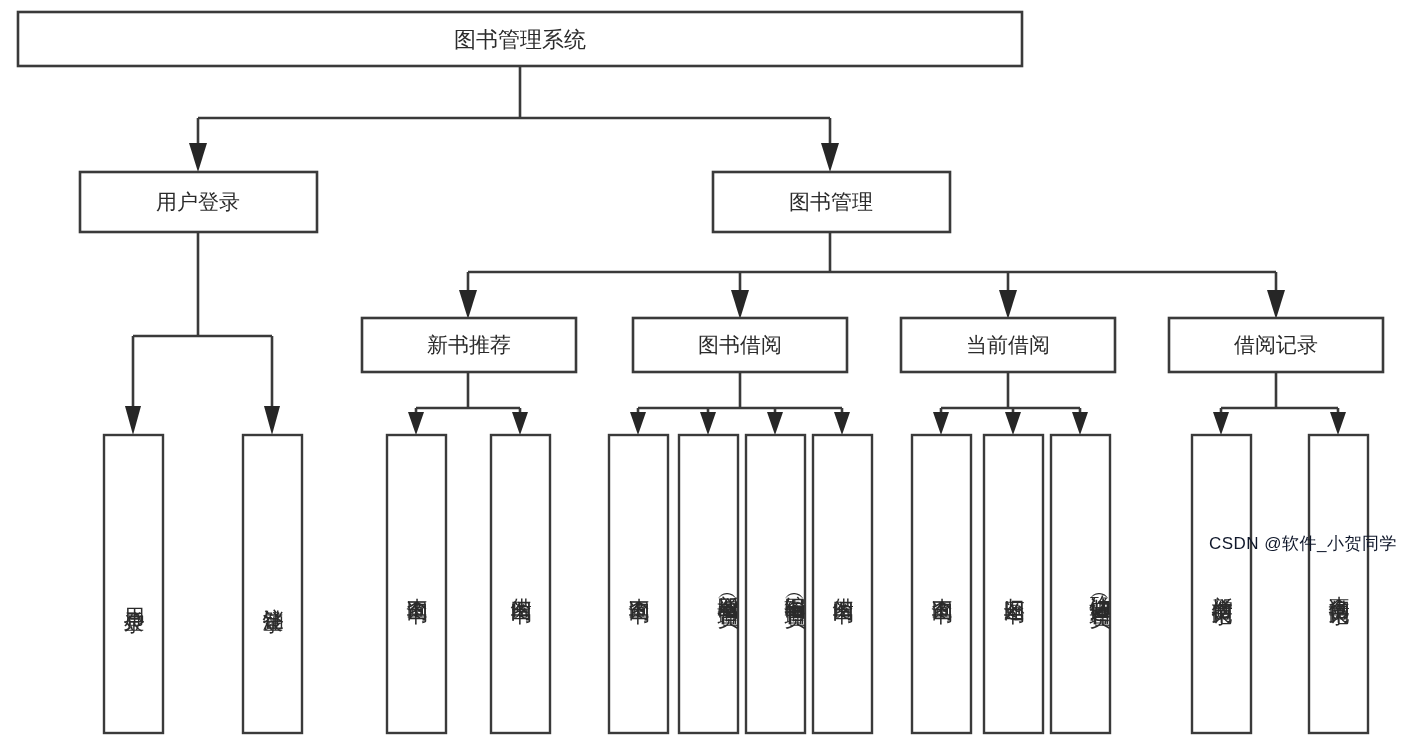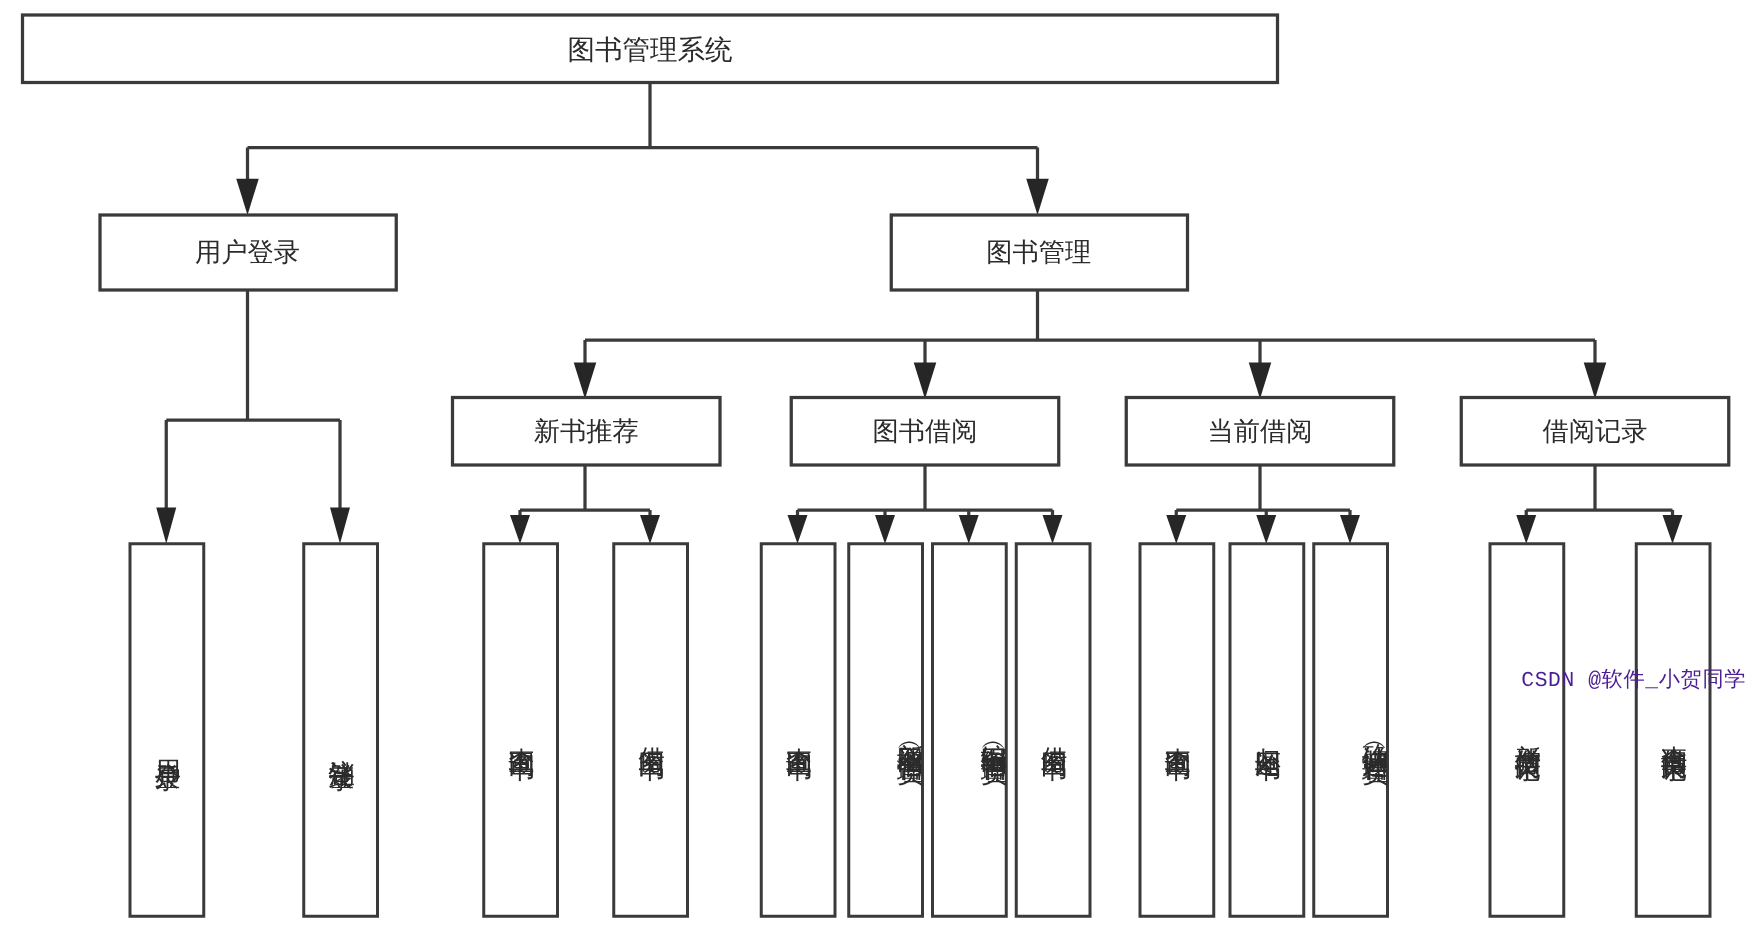--- a/index.html
+++ b/index.html
@@ -71,23 +71,23 @@
     white-space: nowrap;
     pointer-events: none;
   }
   .leaf-label-wrap.align-top {
     align-items: flex-start;
   }
   .watermark {
     position: absolute;
     right: 8px;
     bottom: 4px;
-    font-family: Liberation Mono, monospace;
+    font-family: Liberation Sans, sans-serif;
     font-size: 17px;
-    color: #4c1d95;
+    color: #0f172a;
     letter-spacing: 0.5px;
     white-space: nowrap;
   }
 </style>
 </head>
 <body>
 
 <div id="diagram-root">
 
   <svg class="diagram-canvas" viewBox="0 0 1405 747">

